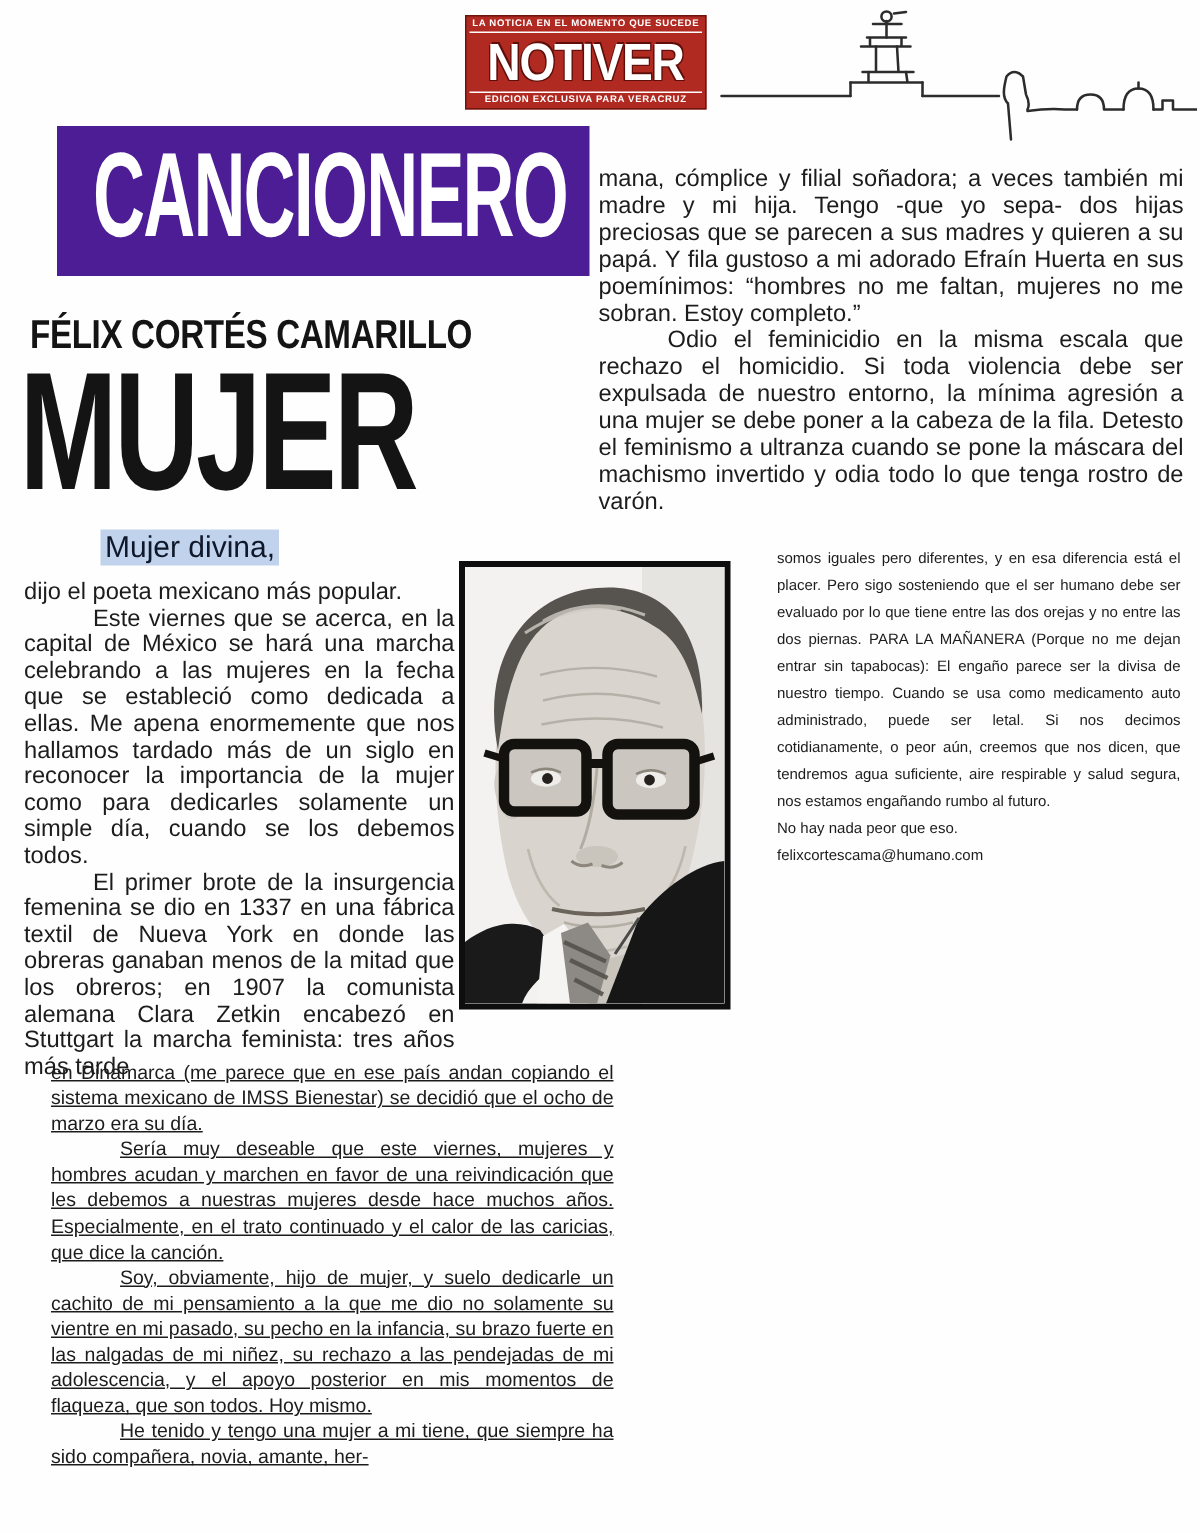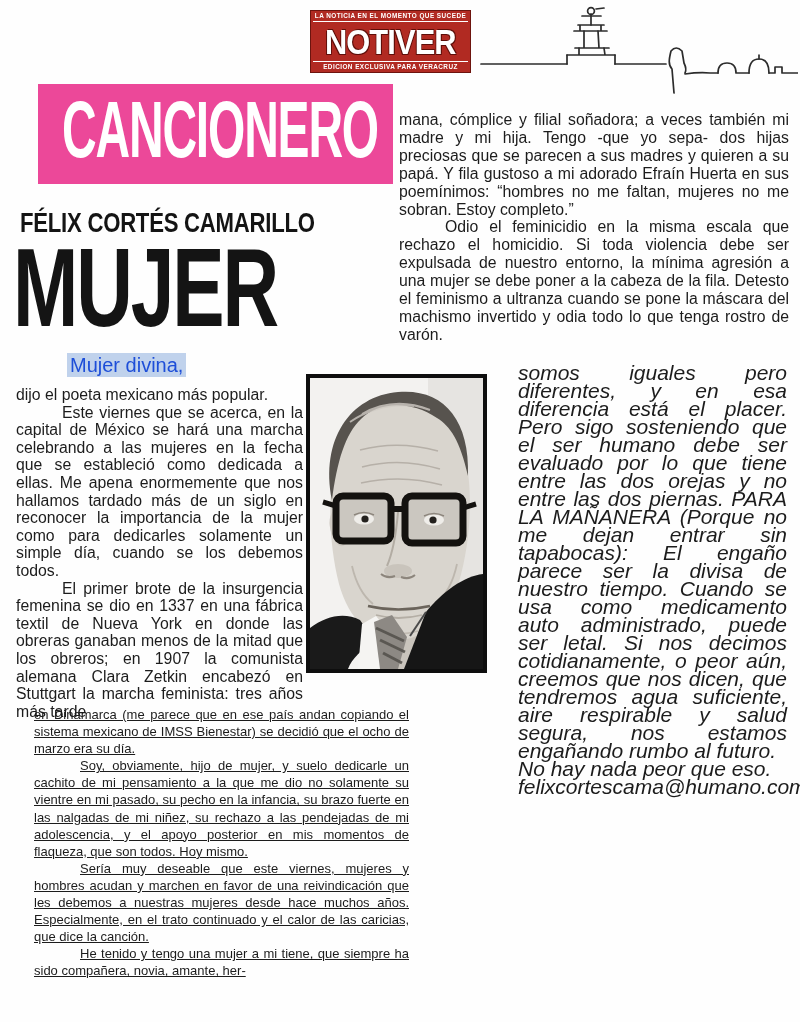--- a/index.html
+++ b/index.html
@@ -31,21 +31,21 @@
     letter-spacing:-1px; transform:scaleX(0.88); transform-origin:center center;
     text-shadow:1px 1px 0 #5e0f0a, -1px 1px 0 #5e0f0a, 1px -1px 0 #5e0f0a;
   }
 
   
   .sketch { position:absolute; left:463px; top:3px; }
 
   
   .section-block {
     position:absolute; left:38px; top:84px; width:355px; height:100px;
-    background:#ec4899; overflow:hidden;
+    background:#4c1d95; overflow:hidden;
   }
   .section-word {
     position:absolute; left:24px; top:6px;
     display:inline-block; color:#fff; font-weight:bold;
     font-size:80px; line-height:80px; letter-spacing:-2px;
     transform:scaleX(0.60); transform-origin:left top; white-space:nowrap;
   }
 
   
   .author {
@@ -54,31 +54,31 @@
     transform:scaleX(0.82); transform-origin:left top; white-space:nowrap; color:#141414;
   }
   .big-title {
     position:absolute; left:13px; top:240px;
     font-weight:bold; font-size:112px; line-height:96px; letter-spacing:-3px;
     transform:scaleX(0.70); transform-origin:left top; white-space:nowrap; color:#141414;
   }
   .highlight {
     position:absolute; left:67px; top:353px;
     font-size:20px; line-height:24px; padding:0 3px;
-    background:#c0d2ec; color:#1d4ed8;
+    background:#c0d2ec; color:#0f172a;
   }
 
   
   .col { position:absolute; text-align:justify; }
   .col p { margin:0; }
   .col p.ind { text-indent:46px; }
   .colLA { left:16px;  top:386px; width:287px; font-size:15.8px; line-height:17.6px; }
   .colLB { left:34px;  top:706px; width:375px; font-size:13px; line-height:17.1px;text-decoration:underline; }
   .colRA { left:399px; top:111px; width:390px; font-size:15.8px; line-height:17.9px; }
-  .colRB { left:518px; top:364px; width:269px; font-size:21px; line-height:18.0px;font-style:italic; }
+  .colRB { left:518px; top:364px; width:269px; font-size:10px; line-height:18.0px; }
   .email { margin-top:12px; text-align:left; }
 
   
   .photo {
     position:absolute; left:306px; top:374px; width:181px; height:299px;
     background:#f4f3f1; border:4px solid #0e0e0e; box-sizing:border-box;
   }
   .photo svg { display:block; }
 </style>
 </head>
@@ -125,22 +125,22 @@
   <span class="highlight">Mujer divina,</span>
 
   <div class="col colLA">
     <p>dijo el poeta mexicano más popular.</p>
     <p class="ind">Este viernes que se acerca, en la capital de México se hará una marcha celebrando a las mujeres en la fecha que se estableció como dedicada a ellas. Me apena enormemente que nos hallamos tardado más de un siglo en reconocer la importancia de la mujer como para dedicarles solamente un simple día, cuando se los debemos todos.</p>
     <p class="ind">El primer brote de la insurgencia femenina se dio en 1337 en una fábrica textil de Nueva York en donde las obreras ganaban menos de la mitad que los obreros; en 1907 la comunista alemana Clara Zetkin encabezó en Stuttgart la marcha feminista: tres años más tarde</p>
   </div>
 
   <div class="col colLB">
     <p>en Dinamarca (me parece que en ese país andan copiando el sistema mexicano de IMSS Bienestar) se decidió que el ocho de marzo era su día.</p>
+    <p class="ind">Sería muy deseable que este viernes, mujeres y hombres acudan y marchen en favor de una reivindicación que les debemos a nuestras mujeres desde hace muchos años. Especialmente, en el trato continuado y el calor de las caricias, que dice la canción.</p>
     <p class="ind">Soy, obviamente, hijo de mujer, y suelo dedicarle un cachito de mi pensamiento a la que me dio no solamente su vientre en mi pasado, su pecho en la infancia, su brazo fuerte en las nalgadas de mi niñez, su rechazo a las pendejadas de mi adolescencia, y el apoyo posterior en mis momentos de flaqueza, que son todos. Hoy mismo.</p>
-    <p class="ind">Sería muy deseable que este viernes, mujeres y hombres acudan y marchen en favor de una reivindicación que les debemos a nuestras mujeres desde hace muchos años. Especialmente, en el trato continuado y el calor de las caricias, que dice la canción.</p>
     <p class="ind">He tenido y tengo una mujer a mi tiene, que siempre ha sido compañera, novia, amante, her-</p>
   </div>
 
   <div class="col colRA">
     <p>mana, cómplice y filial soñadora; a veces también mi madre y mi hija. Tengo -que yo sepa- dos hijas preciosas que se parecen a sus madres y quieren a su papá. Y fila gustoso a mi adorado Efraín Huerta en sus poemínimos: “hombres no me faltan, mujeres no me sobran. Estoy completo.”</p>
     <p class="ind">Odio el feminicidio en la misma escala que rechazo el homicidio. Si toda violencia debe ser expulsada de nuestro entorno, la mínima agresión a una mujer se debe poner a la cabeza de la fila. Detesto el feminismo a ultranza cuando se pone la máscara del machismo invertido y odia todo lo que tenga rostro de varón.</p>
   </div>
 
   <div class="col colRB">
     <p>somos iguales pero diferentes, y en esa diferencia está el placer. Pero sigo sosteniendo que el ser humano debe ser evaluado por lo que tiene entre las dos orejas y no entre las dos piernas. PARA LA MAÑANERA (Porque no me dejan entrar sin tapabocas): El engaño parece ser la divisa de nuestro tiempo. Cuando se usa como medicamento auto administrado, puede ser letal. Si nos decimos cotidianamente, o peor aún, creemos que nos dicen, que tendremos agua suficiente, aire respirable y salud segura, nos estamos engañando rumbo al futuro.</p>

